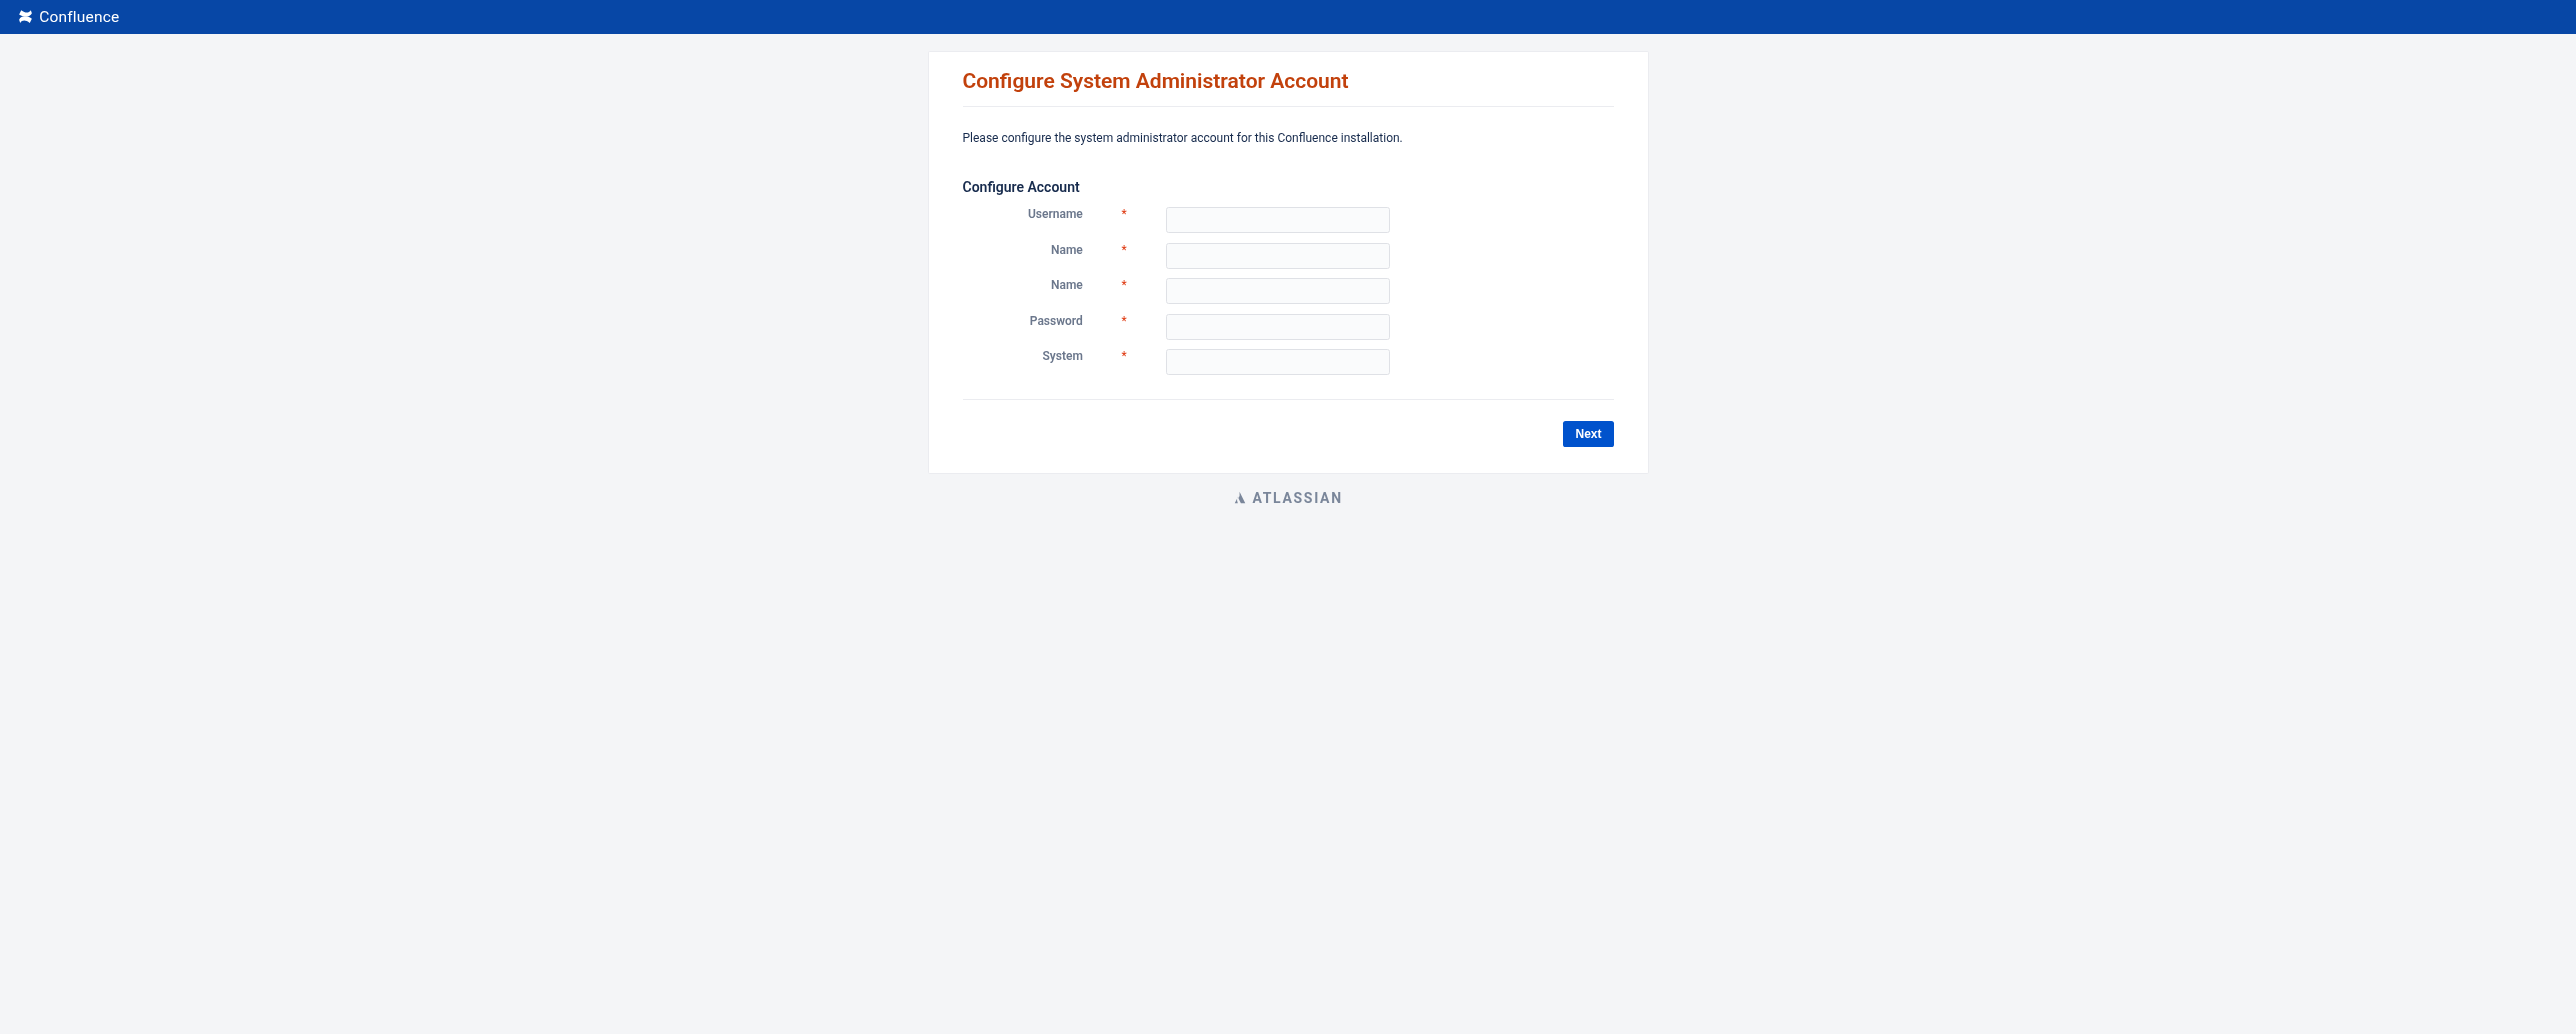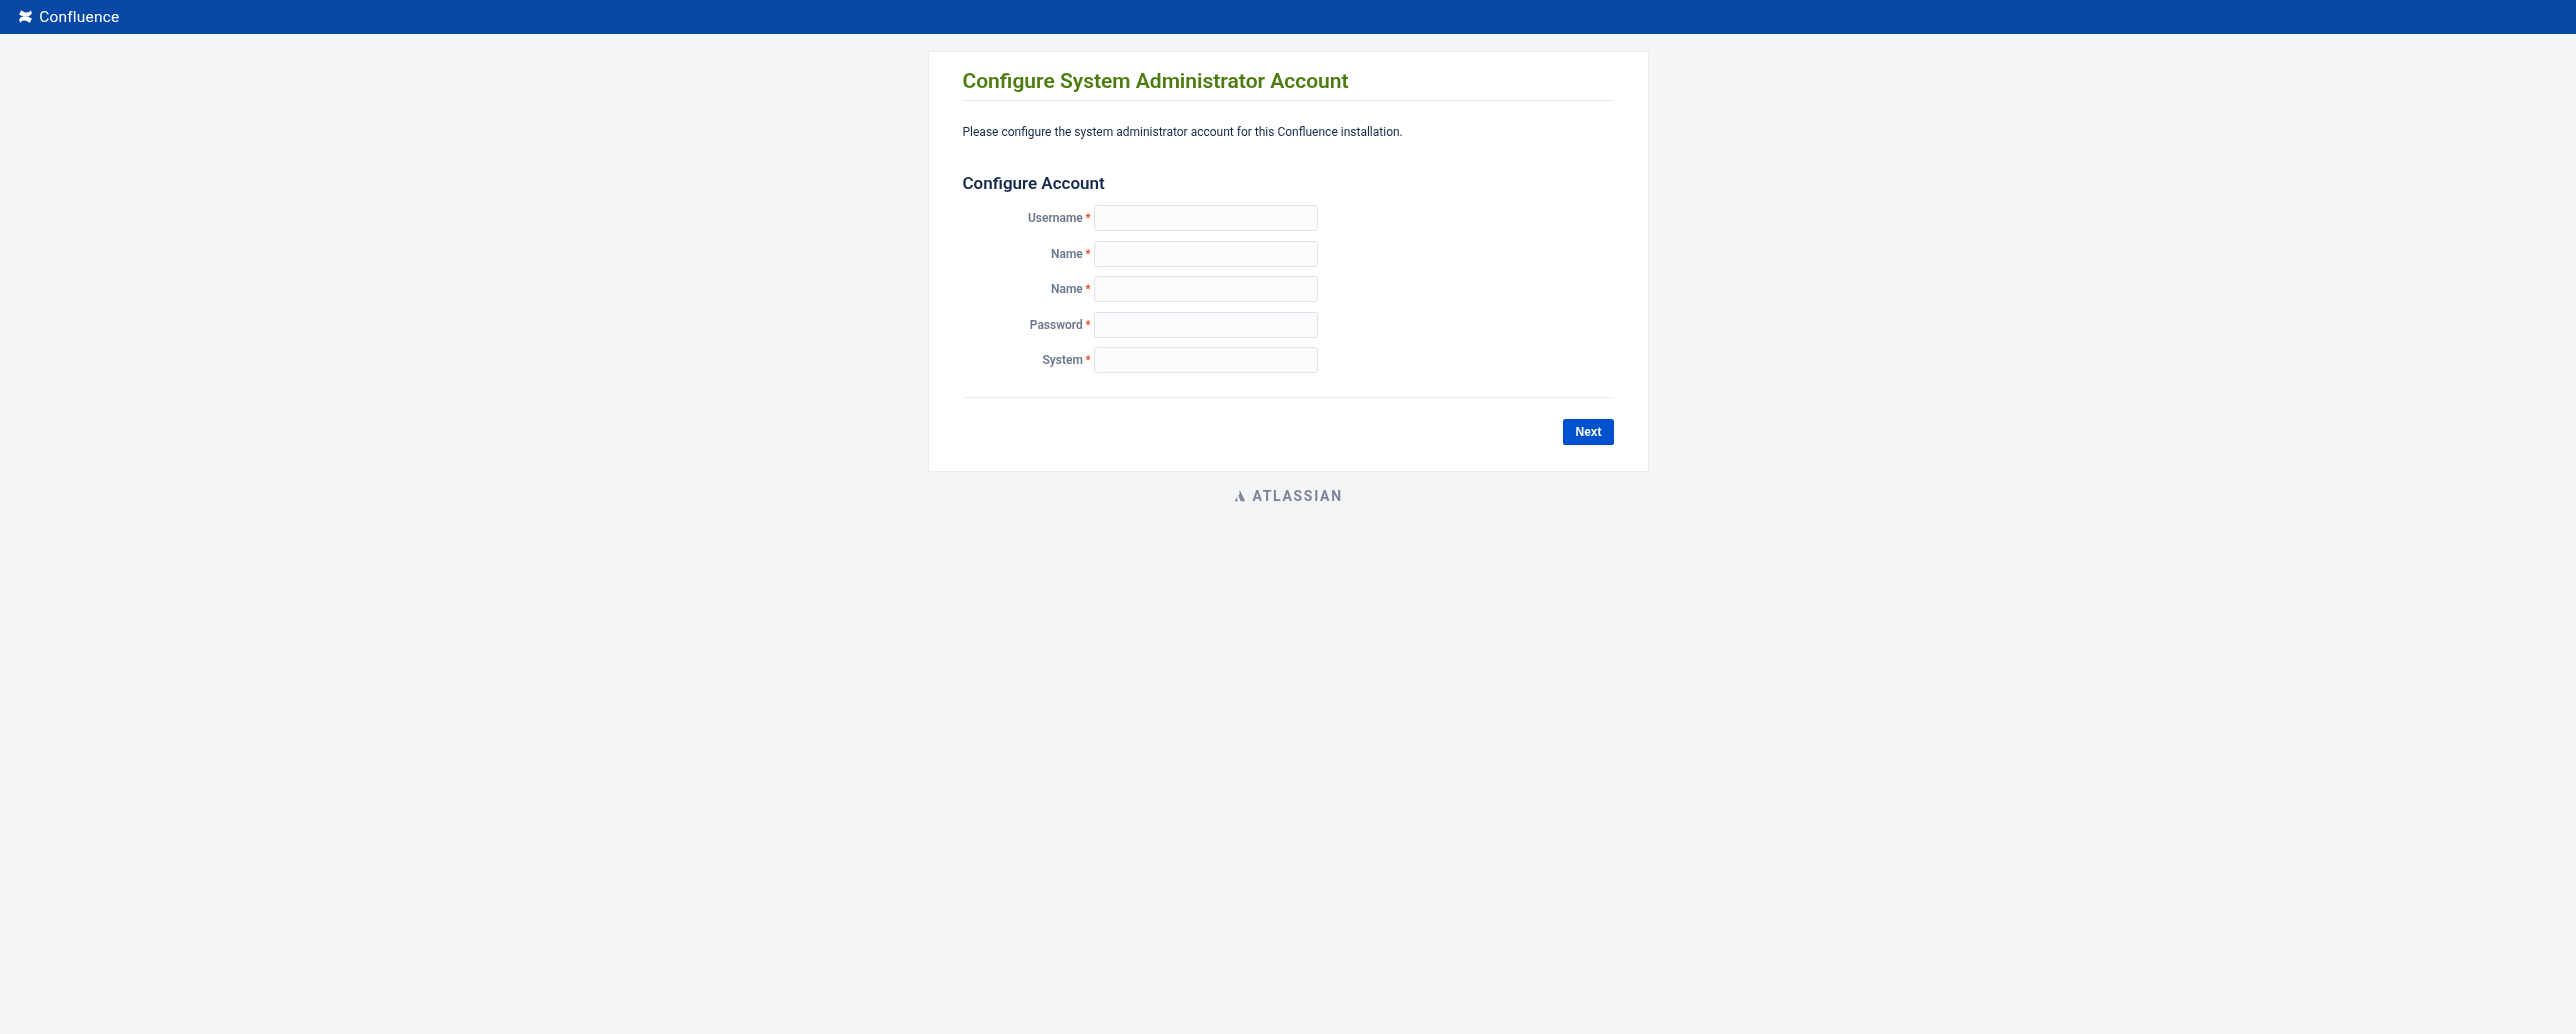--- a/index.html
+++ b/index.html
@@ -32,40 +32,41 @@
     max-width: 721px;
     margin: 17px auto 0 auto;
     background: #FFFFFF;
     border: 0.9px solid #EBECF0;
     border-radius: 1.7px;
     padding: 17px 34px 26px 34px;
   }
   .page-title {
     font-size: 21px;
     font-weight: 600;
-    color: #4d7c0f;
-    padding-bottom: 7px;
+    color: #c2410c;
+    padding-bottom: 13px;
     border-bottom: 0.9px solid #EBECF0;
     margin-bottom: 24px;
   }
   .description {
     color: #172B4D;
     font-size: 12px;
     margin-bottom: 34px;
   }
   .section-title {
-    font-size: 17px;
+    font-size: 14px;
     font-weight: 600;
     color: #172B4D;
     margin-bottom: 12px;
   }
   .form-row {
     display: flex;
-    align-items: center;
+    align-items: flex-start;
     margin-bottom: 9.5px;
+    gap: 36px;
   }
   .field-label {
     width: 122px;
     text-align: right;
     font-weight: 600;
     color: #6B778C;
     font-size: 12px;
     padding-right: 1.7px;
   }
   .required {

